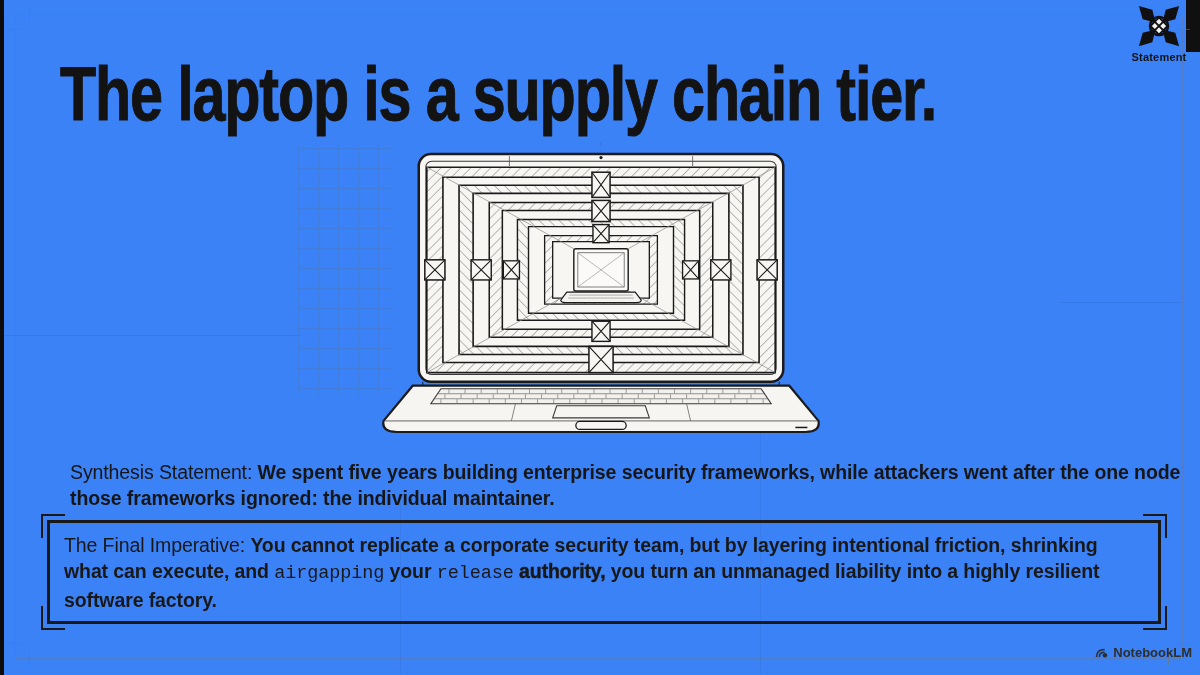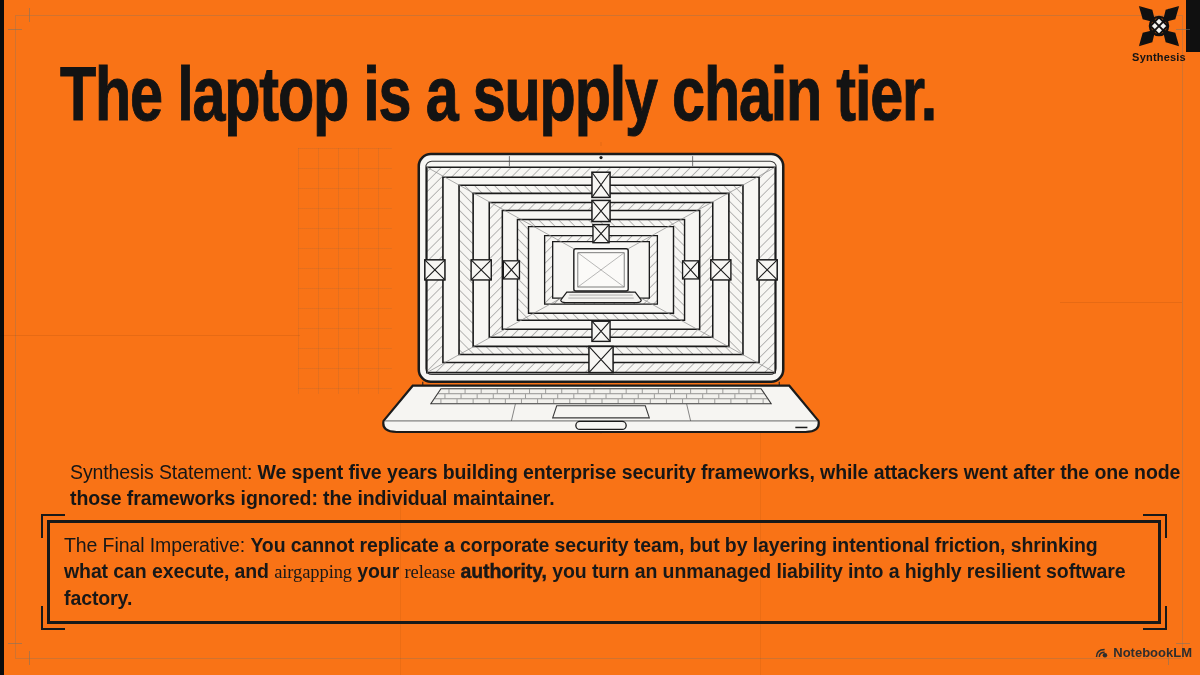--- a/index.html
+++ b/index.html
@@ -1,16 +1,16 @@
 <!DOCTYPE html>
 <html><head>
 <meta charset="utf-8">
 <style>
   html,body{margin:0;padding:0;background:#e8e7e4;}
-  .stage{position:relative;width:1200px;height:675px;background:#f97316;overflow:hidden;
+  .stage{position:relative;width:1200px;height:675px;background:#3b82f6;overflow:hidden;
          font-family:"Liberation Sans",sans-serif;color:#181818;}
   
   .edge-left{position:absolute;left:0;top:0;width:4px;height:675px;background:#0c0c0c;}
   .edge-tr{position:absolute;left:1186px;top:0;width:14px;height:52px;background:#101010;}
   .frame-inset{position:absolute;left:15px;top:15px;width:1166px;height:642px;
                border:1px solid rgba(120,115,105,.32);}
   .tick{position:absolute;background:rgba(120,115,105,.55);}
   .grid-patch{position:absolute;left:298px;top:148px;width:94px;height:246px;
     background:repeating-linear-gradient(to right,rgba(100,90,80,.13) 0 1px,transparent 1px 20px),
                repeating-linear-gradient(to bottom,rgba(100,90,80,.13) 0 1px,transparent 1px 20px);}
@@ -19,21 +19,21 @@
   .headline{position:absolute;left:60px;top:50px;margin:0;white-space:nowrap;
     font-size:76px;font-weight:700;letter-spacing:-1.5px;color:#131313;
     -webkit-text-stroke:1px #131313;transform:scaleX(.78);transform-origin:left top;}
   
   .laptop{position:absolute;left:378px;top:140px;width:444px;height:294px;}
   
   .synthesis{position:absolute;left:62px;top:451px;width:1126px;margin:8px;
     font-size:19.5px;line-height:26px;letter-spacing:-.1px;color:#161616;}
   .reg{font-weight:400;}
   .b{font-weight:700;}
-  .mono{font-family:Liberation Serif, serif;font-weight:400;font-size:18.5px;}
+  .mono{font-family:Liberation Mono, monospace;font-weight:400;font-size:18.5px;}
   .semi{font-weight:700;-webkit-text-stroke:.4px #161616;}
   
   .imp-wrap{position:absolute;left:41px;top:514px;width:1126px;height:116px;}
   .imp-box{position:absolute;left:6px;top:6px;right:6px;bottom:6px;border:3px solid #191919;
     padding:9px 14px;box-sizing:border-box;font-size:19.5px;line-height:26px;letter-spacing:-.1px;}
   .imp-box p{margin:0;}
   .br{position:absolute;width:22px;height:22px;border:0 solid #191919;}
   .br.tl{left:0;top:0;border-top-width:2px;border-left-width:2px;}
   .br.tr{right:0;top:0;border-top-width:2px;border-right-width:2px;}
   .br.bl{left:0;bottom:0;border-bottom-width:2px;border-left-width:2px;}
@@ -165,21 +165,21 @@
             <path d="M27 23L45 3L31 7Z"></path>
         </g>
         <use href="#dart" transform="rotate(90 24 24)"></use>
         <use href="#dart" transform="rotate(180 24 24)"></use>
         <use href="#dart" transform="rotate(270 24 24)"></use>
       </g>
       <circle cx="24" cy="24" r="9.5" fill="none" stroke="#101010" stroke-width="2.4"></circle>
       <path d="M24 15L33 24L24 33L15 24Z" fill="#f3f2ee" stroke="#101010" stroke-width="2.2"></path>
       <path d="M19.5 19.5L28.5 28.5M28.5 19.5L19.5 28.5" stroke="#101010" stroke-width="2"></path>
     </svg>
-    <div class="lbl">Synthesis</div>
+    <div class="lbl">Statement</div>
   </div>
 
   <div class="notebooklm">
     <svg width="15" height="15" viewBox="0 0 24 24">
       <path d="M4 19Q4 7 17 7" fill="none" stroke="#2e2e2e" stroke-width="2.4"></path>
       <path d="M8.5 19Q8.5 11.5 17 11.5" fill="none" stroke="#2e2e2e" stroke-width="2.4"></path>
       <circle cx="17.5" cy="16.5" r="3.6" fill="#2e2e2e"></circle>
     </svg>
     <span>NotebookLM</span>
   </div>

